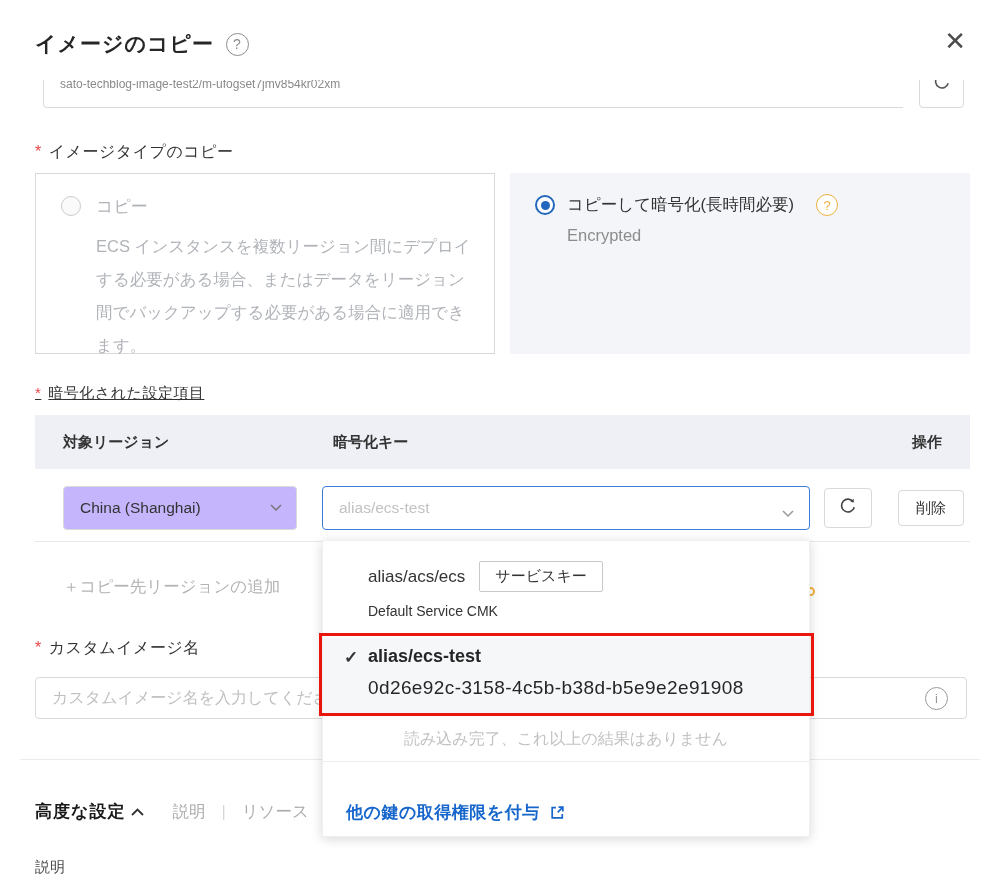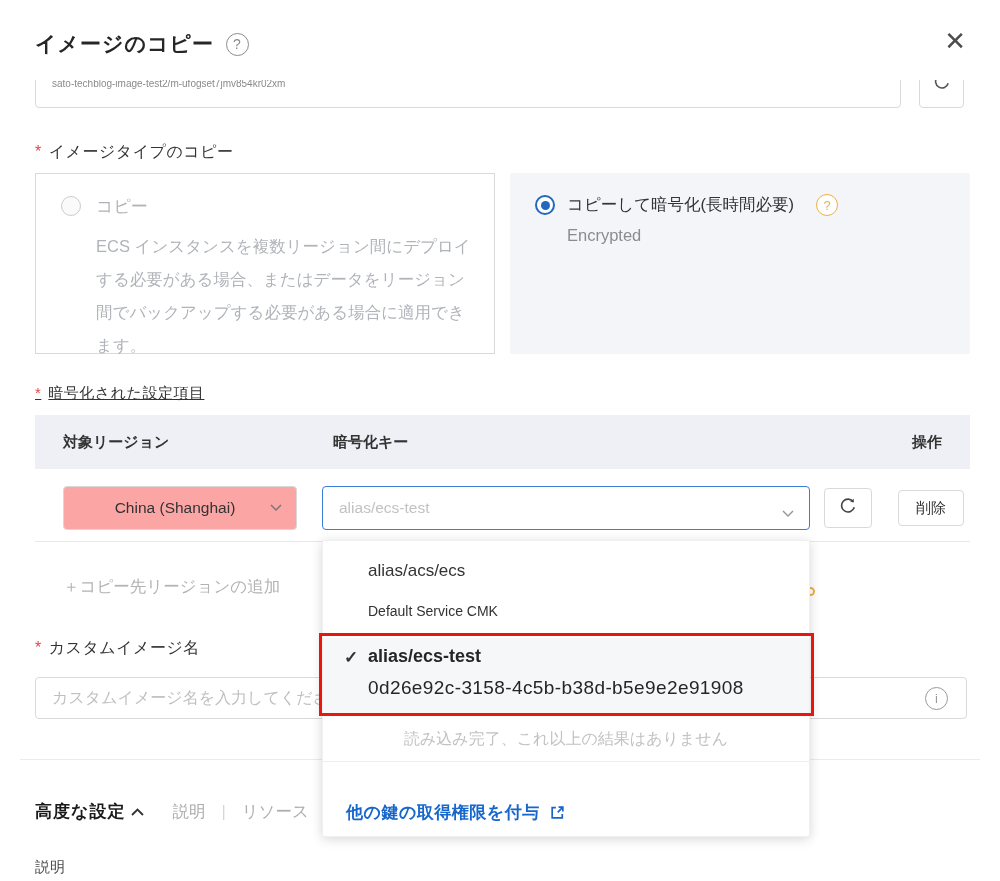--- a/index.html
+++ b/index.html
@@ -8,22 +8,22 @@
     font-family:"Liberation Sans",sans-serif;color:#333;
   }
   .abs{position:absolute;}
   
   .dlg-title{left:35px;top:30px;font-size:21px;font-weight:700;color:#262626;letter-spacing:1px;display:flex;align-items:center;gap:12px;}
   .help-circle{width:21px;height:21px;border:1.6px solid #8c8c8c;border-radius:50%;color:#8c8c8c;
     font-size:14px;font-weight:400;display:inline-flex;align-items:center;justify-content:center;line-height:1;}
   .close-x{right:34px;top:28px;font-size:26px;color:#4d4d4d;font-weight:400;cursor:pointer;line-height:1;}
   
   .top-clip{left:35px;top:80px;width:868px;height:29px;overflow:hidden;}
-  .top-field{position:absolute;left:0;top:-20px;width:866px;height:48px;border:1px solid #d9d9d9;border-radius:4px;
-    box-sizing:border-box;line-height:46px;padding:0 16px;font-size:10px;color:#8a8a8a;white-space:nowrap;overflow:hidden;}
+  .top-field{position:absolute;left:8px;top:-20px;width:866px;height:48px;border:1px solid #d9d9d9;border-radius:4px;
+    box-sizing:border-box;line-height:46px;padding:0 16px;font-size:12px;color:#8a8a8a;white-space:nowrap;overflow:hidden;}
   .top-field .chev{position:absolute;right:24px;top:28px;}
   .toprefresh-clip{left:919px;top:80px;width:45px;height:29px;overflow:hidden;}
   .top-refresh{position:absolute;left:0;top:-20px;width:45px;height:48px;border:1px solid #d9d9d9;border-radius:4px;
     box-sizing:border-box;display:flex;align-items:center;justify-content:center;background:#fff;}
   
   .field-label{font-size:16px;font-weight:500;color:#333;letter-spacing:.5px;}
   .req{color:#e54545;margin-right:7px;font-weight:400;}
   
   .card-left{left:35px;top:173px;width:460px;height:181px;border:1px solid #d9d9d9;box-sizing:border-box;background:#fff;}
   .card-right{left:510px;top:173px;width:460px;height:181px;background:#f3f5f9;box-sizing:border-box;border-radius:2px;}
@@ -38,21 +38,21 @@
   .opt-sub{position:absolute;left:57px;top:53px;font-size:16.5px;color:#8c8c8c;}
   
   .enc-label{left:35px;top:384px;font-size:15px;text-decoration:underline;}
   .tbl-head{left:35px;top:415px;width:935px;height:54px;background:#eef0f5;display:flex;align-items:center;
     font-size:15px;font-weight:700;color:#333;box-sizing:border-box;padding:0 28px;}
   .col-region{width:270px;}
   .col-key{flex:1;}
   .col-action{width:70px;text-align:right;}
   .tbl-row{left:35px;top:469px;width:935px;height:73px;background:#fff;border-bottom:1px solid #e8e8e8;box-sizing:border-box;}
   .region-select{position:absolute;left:28px;top:17px;width:234px;height:44px;border:1px solid #d9d9d9;border-radius:4px;
-    box-sizing:border-box;font-size:15.5px;color:#333;display:flex;align-items:center;padding:0 14px 0 16px;background:#fca5a5;cursor:pointer;text-align:center;}
+    box-sizing:border-box;font-size:15.5px;color:#333;display:flex;align-items:center;padding:0 14px 0 16px;background:#c4b5fd;cursor:pointer;}
   .region-select span{flex:1;}
   .key-input{position:absolute;left:287px;top:17px;width:488px;height:44px;border:1.5px solid #3c7dd9;border-radius:4px;
     box-sizing:border-box;font-size:15.5px;padding:0 36px 0 16px;color:#333;outline:none;background:#fff;font-family:"Liberation Sans",sans-serif;}
   .key-input::placeholder{color:#c2c2c2;}
   .key-chev{position:absolute;left:747px;top:35px;}
   .btn-refresh{position:absolute;left:789px;top:19px;width:48px;height:40px;border:1px solid #d9d9d9;border-radius:4px;
     background:#fff;display:flex;align-items:center;justify-content:center;cursor:pointer;box-sizing:border-box;}
   .btn-delete{position:absolute;left:863px;top:21px;width:66px;height:36px;border:1px solid #d9d9d9;border-radius:4px;
     background:#fff;font-size:15px;color:#333;display:flex;align-items:center;justify-content:center;cursor:pointer;box-sizing:border-box;
     font-family:"Liberation Sans",sans-serif;}
@@ -195,20 +195,21 @@
     <span class="adv-sep">|</span>
     <span>リソース</span>
   </span>
 </div>
 
 <div class="abs desc-label">説明</div>
 
 <div class="abs dd-panel">
   <div class="dd-opt1-line1">
     <span class="dd-name1">alias/acs/ecs</span>
+    <span class="dd-tag">サービスキー</span>
   </div>
   <div class="dd-sub1">Default Service CMK</div>
 
   <div class="dd-opt2">
     <span class="dd-check">✓</span>
     <div class="dd-name2">alias/ecs-test</div>
     <div class="dd-sub2">0d26e92c-3158-4c5b-b38d-b5e9e2e91908</div>
   </div>
 
   <div class="dd-end">読み込み完了、これ以上の結果はありません</div>

